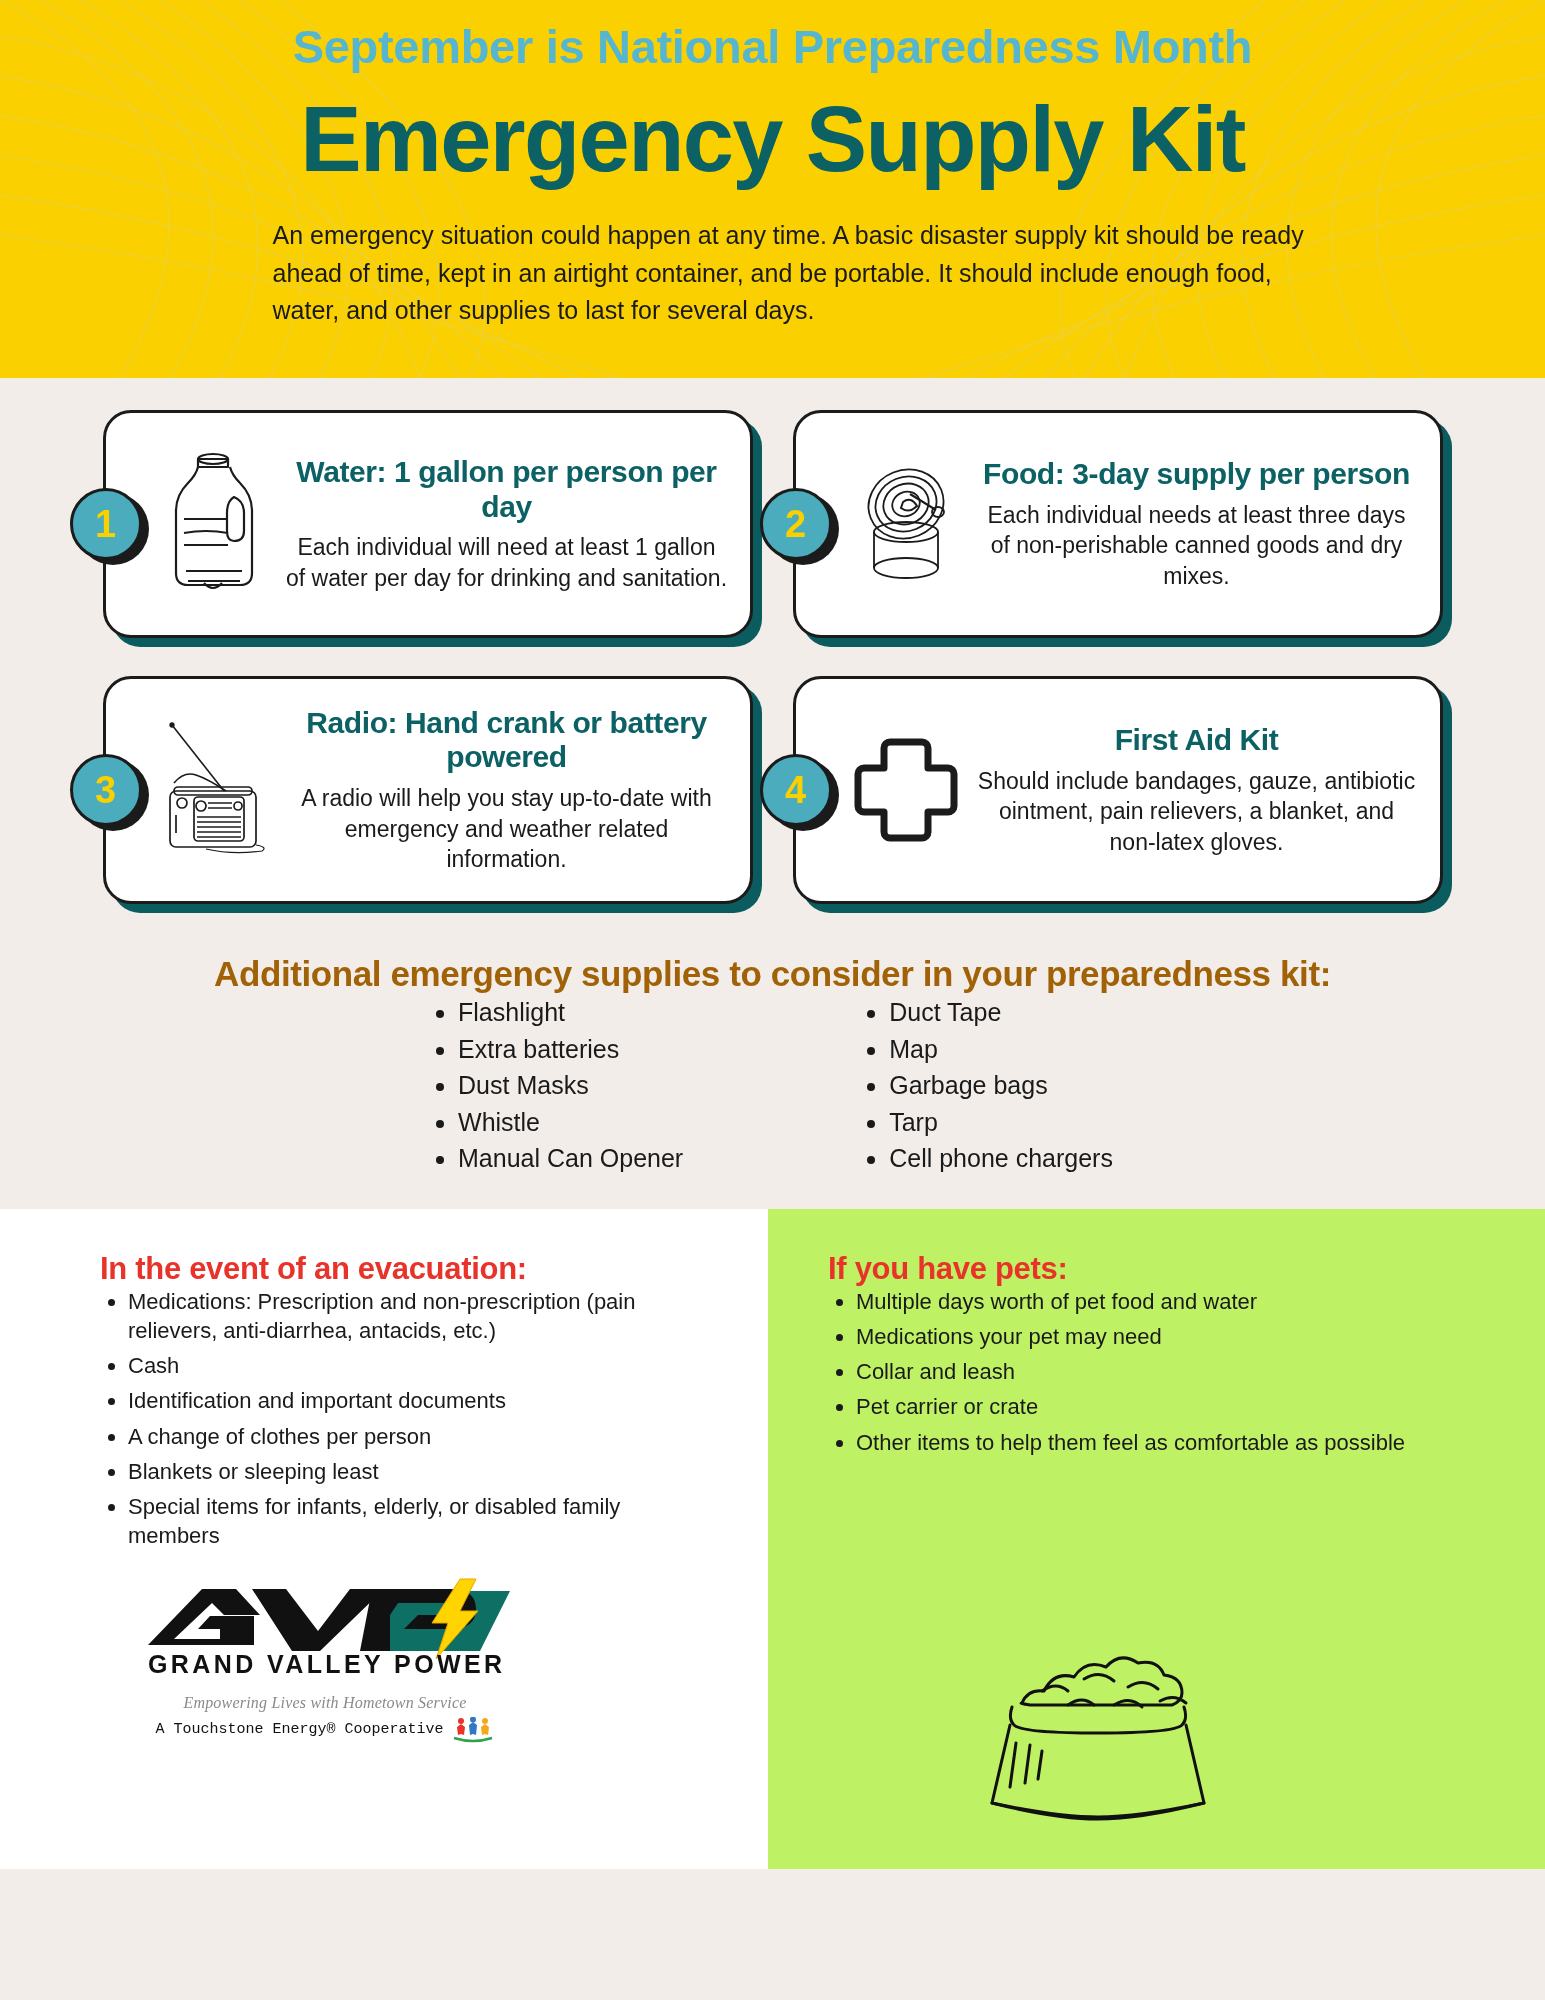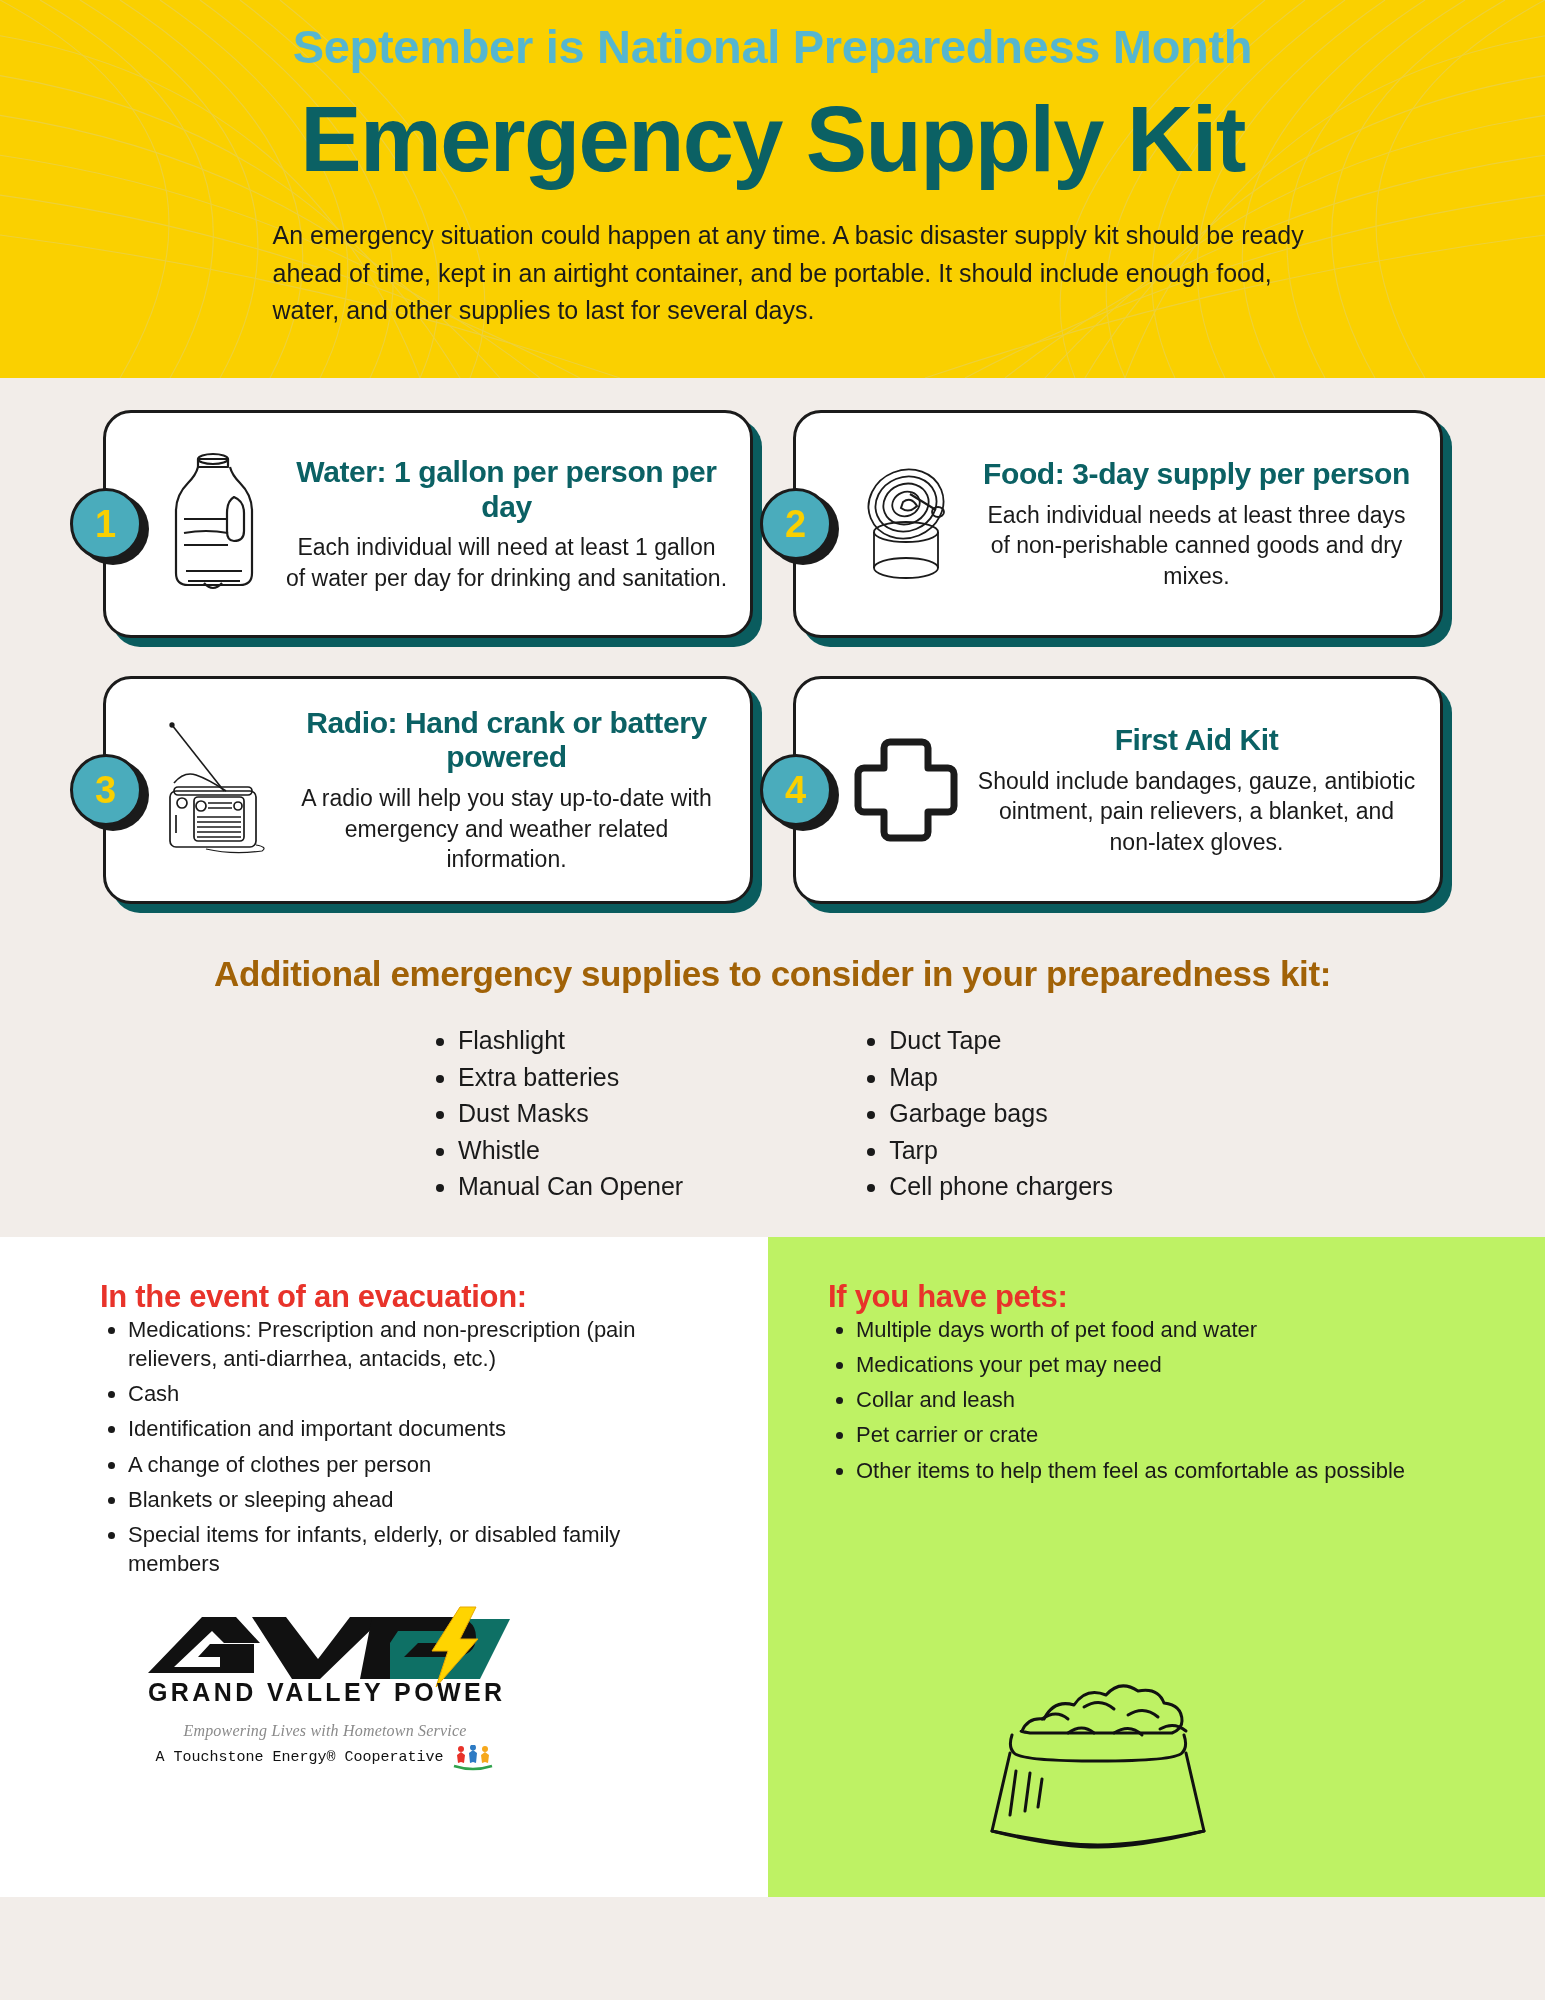--- a/index.html
+++ b/index.html
@@ -121,21 +121,20 @@
     color: #a16207;
     font-size: 35px;
     font-weight: bold;
     letter-spacing: -0.4px;
     margin-top: 50px;
   }
   .supplies {
     display: flex;
     justify-content: center;
     gap: 180px;
-    margin-top: 28px;
     padding-bottom: 32px;
   }
   .supplies ul { list-style: disc; padding-left: 26px; }
   .supplies li {
     font-size: 25px;
     color: #1A1A1A;
     line-height: 1.46;
   }
 
   
@@ -354,21 +353,21 @@
 
 <div class="bottom">
 
   <div class="evac">
     <div class="sec-heading">In the event of an evacuation:</div>
     <ul class="sec-list">
       <li>Medications: Prescription and non-prescription (pain relievers, anti-diarrhea, antacids, etc.)</li>
       <li>Cash</li>
       <li>Identification and important documents</li>
       <li>A change of clothes per person</li>
-      <li>Blankets or sleeping ahead</li>
+      <li>Blankets or sleeping least</li>
       <li>Special items for infants, elderly, or disabled family members</li>
     </ul>
 
     <div class="logo">
       <svg width="370" height="108" viewBox="0 0 370 108">
         <polygon points="258,14 370,14 340,74 228,74" fill="#0E7065"></polygon>
         <path d="M8 68 L62 12 h34 L120 38 h-36 L72 26 L34 62 h46 v-10 h-22 l12 -13 h44 v29 z" fill="#111"></path>
         <path d="M112 12 h34 L178 54 L210 12 h34 L180 74 h-28 z" fill="#111"></path>
         <path d="M232 12 h78 q26 0 26 20 q0 20 -26 20 h-46 l14 -14 h28 q8 0 8 -6 q0 -6 -8 -6 h-48 l-8 12 v36 h-30 z" fill="#111"></path>
         <polygon points="320,2 292,46 308,46 296,82 338,34 320,34 336,2" fill="#FFD400" stroke="#E8A800" stroke-width="1"></polygon>

